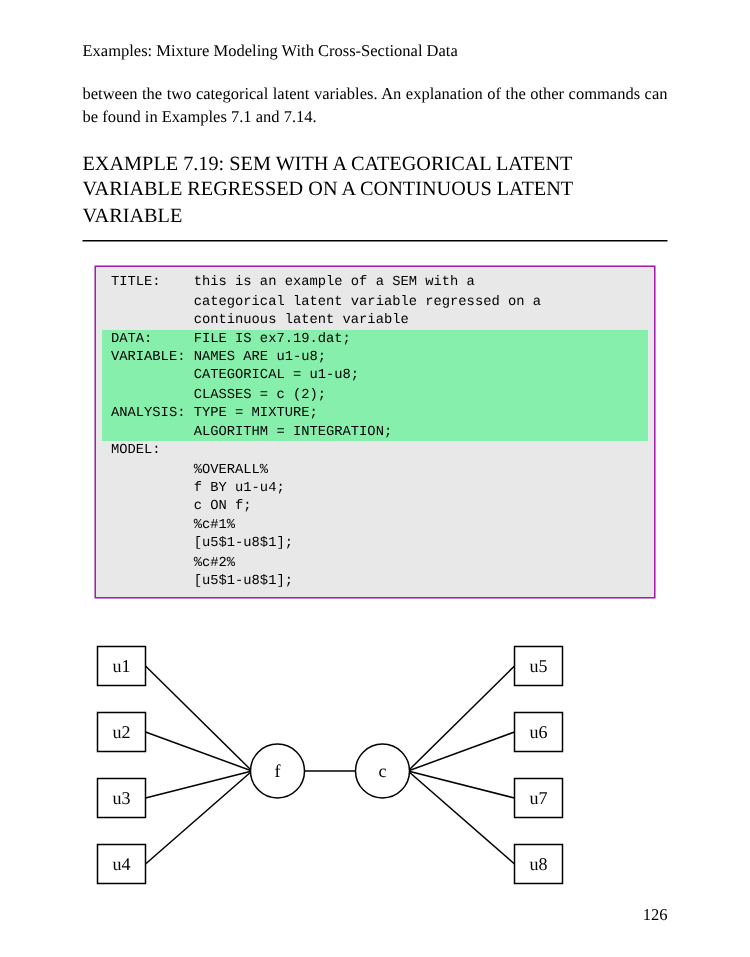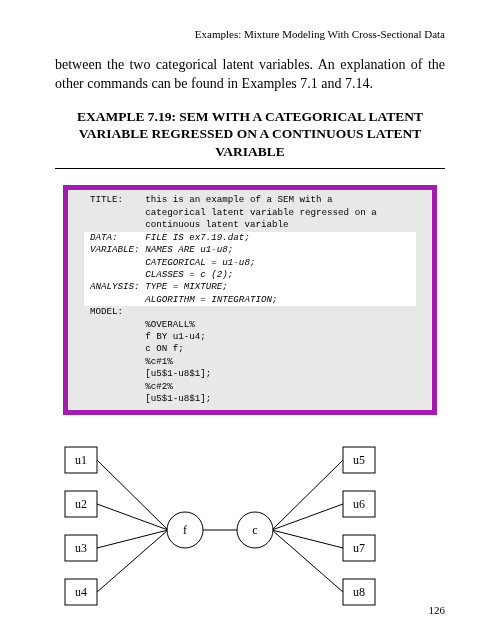--- a/index.html
+++ b/index.html
@@ -6,58 +6,56 @@
     body {
       width: 500px;
       height: 638px;
       background: #ffffff;
       font-family: 'Times New Roman', Times, serif;
       color: #000000;
       padding: 28px 55px 20px 55px;
       position: relative;
     }
     .running-header {
-      text-align: right;
+      text-align: left;
       font-size: 11px;
       margin-bottom: 16px;
     }
     .intro-para {
-      font-size: 14px;
+      font-size: 11px;
       text-align: justify;
       line-height: 1.35;
       margin-bottom: 14px;
     }
     .section-heading {
       font-size: 13.5px;
-      font-weight: bold;
+      font-weight: normal;
       line-height: 1.3;
       margin-bottom: 8px;
-      text-align: center;
     }
     .heading-rule {
       border: none;
       border-top: 1.2px solid #000;
       margin-bottom: 16px;
     }
     .code-block {
-      border: 5px solid #a21caf;
+      border: 1px solid #a21caf;
       background: #e8e8e8;
       font-family: 'Courier New', Courier, monospace;
       font-size: 9.2px;
       line-height: 1.35;
-      padding: 4px 22px;
+      padding: 4px 10px;
       margin: 0 8px 20px 8px;
       white-space: pre;
     }
     .code-block .white-seg {
-      background: #ffffff;
+      background: #86efac;
       display: block;
       margin: 0 -6px;
       padding: 0 6px;
-      font-style: italic;
     }
     .diagram-wrap {
       display: flex;
       justify-content: flex-start;
       margin-top: 12px;
     }
     .diagram-svg {
       width: 330px;
       height: 190px;
     }

